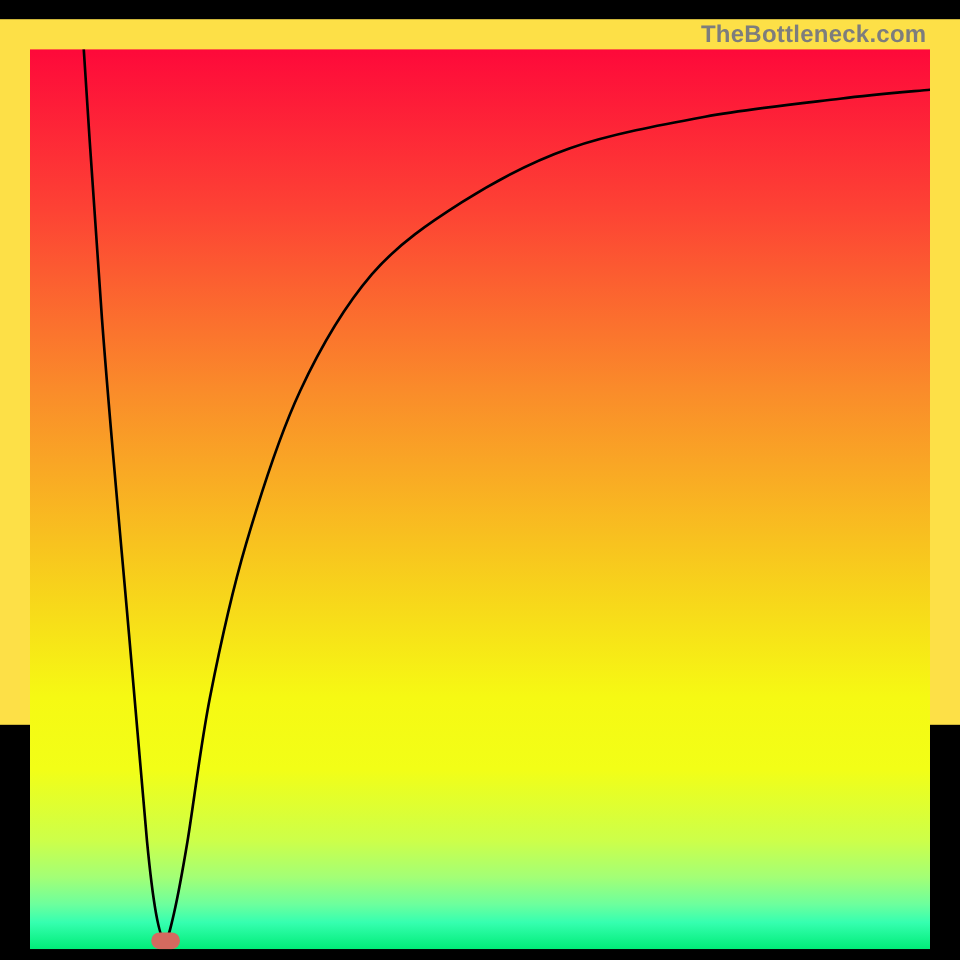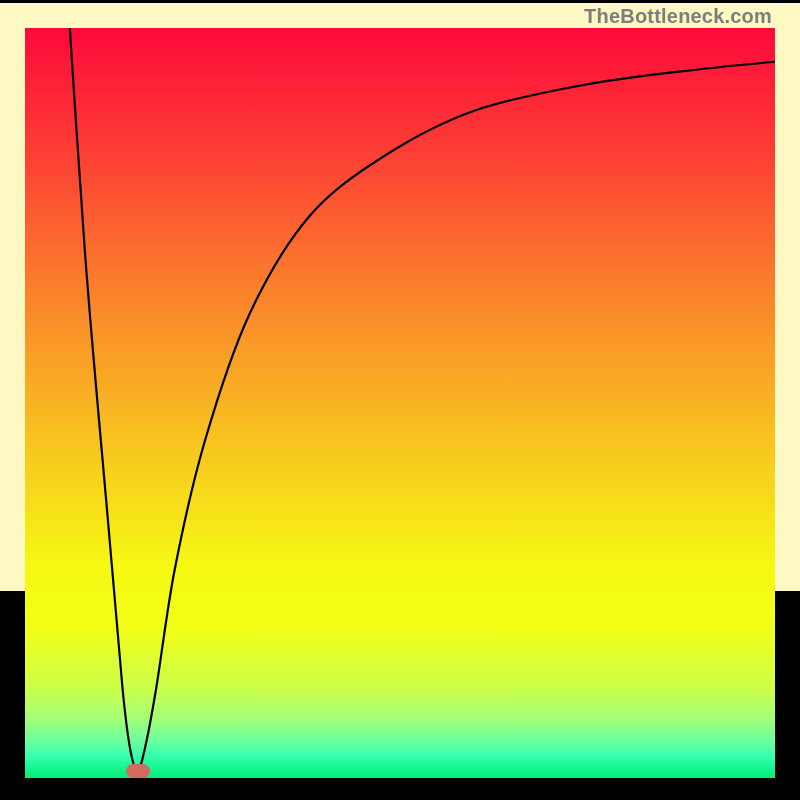--- a/index.html
+++ b/index.html
@@ -6,23 +6,23 @@
     margin: 0;
     padding: 0;
     width: 800px;
     height: 800px;
     overflow: hidden;
     background: #000;
     font-family: Arial, Helvetica, sans-serif;
   }
   .frame {
     position: absolute;
-    left: 0; top: 3px;
+    left: 0; top: 16px;
     width: 800px; height: 588px;
-    background: #fef9c3;
+    background: #fde047;
   }
   .plot {
     position: absolute;
     left: 25px;
     top: 25px;
     width: 750px;
     height: 750px;
     overflow: hidden;
   }
   .gradient {

